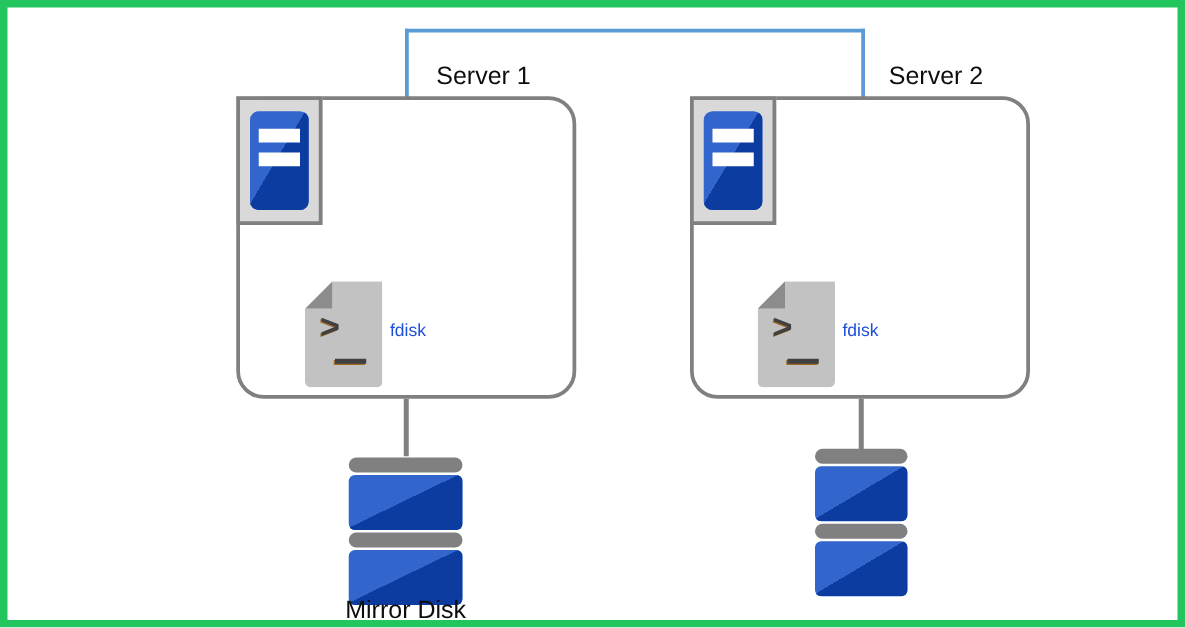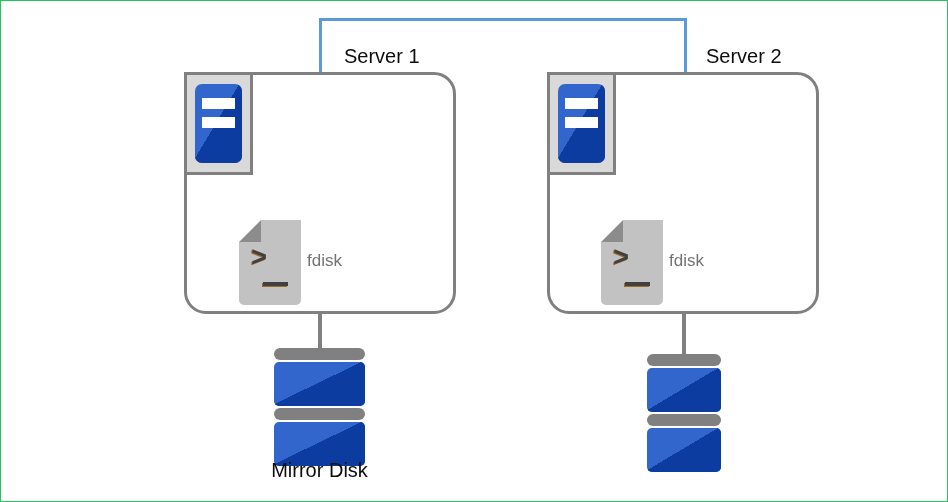--- a/index.html
+++ b/index.html
@@ -9,21 +9,21 @@
     background: #ffffff;
   }
   body {
     font-family: "Liberation Sans", sans-serif;
   }
   #canvas {
     position: relative;
     width: 948px;
     height: 502px;
     background: #ffffff;
-    border: 1px solid #22c55e;
+    border: 6px solid #22c55e;
     box-sizing: border-box;
     overflow: hidden;
   }
 
   
   .net-link { position: absolute; background: #5b9bd5; }
   #net-top   { left: 318px; top: 17px;  width: 368px; height: 3px; }
   #net-left  { left: 318px; top: 17px;  width: 3px;   height: 56px; }
   #net-right { left: 683px; top: 17px;  width: 3px;   height: 56px; }
 
@@ -119,34 +119,34 @@
   .fdisk-underscore {
     position: absolute;
     left: 24px; top: 62px;
     width: 25px; height: 4px;
     background: #404040;
     box-shadow: -1px 1px 0 #a06a28;
   }
   .fdisk-label {
     position: absolute;
     left: 68px; top: 32px;
-    font-size: 17px;
-    color: #737373;
+    font-size: 14px;
+    color: #1d4ed8;
     white-space: nowrap;
     line-height: 1;
   }
 
   
   .disk-link { position: absolute; background: #808080; width: 4px; }
   #disk-link-1 { left: 317px; top: 313px; height: 46px; }
   #disk-link-2 { left: 681px; top: 313px; height: 46px; }
 
   
   .disk-group { position: absolute; }
-  #disk-group-1 { left: 273px; top: 347px; width: 91px; }
+  #disk-group-1 { left: 273px; top: 360px; width: 91px; }
   #disk-group-2 { left: 646px; top: 353px; width: 74px; }
 
   .disk-cap {
     width: 100%;
     height: 12px;
     background: #808080;
     border-radius: 6px;
   }
   .disk-body {
     width: 100%;

